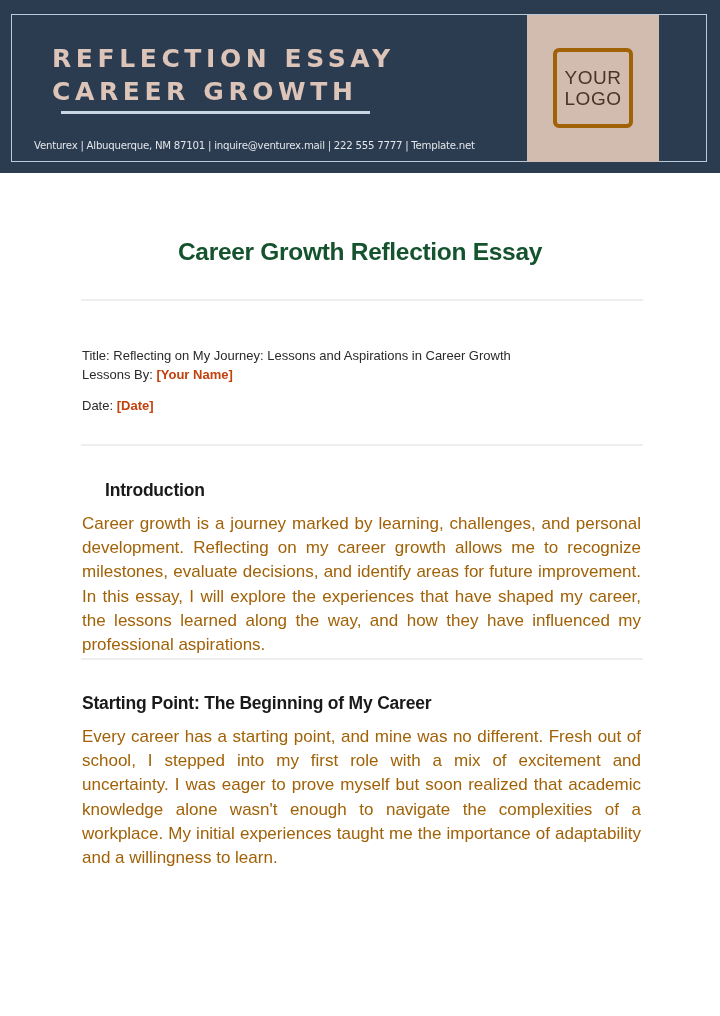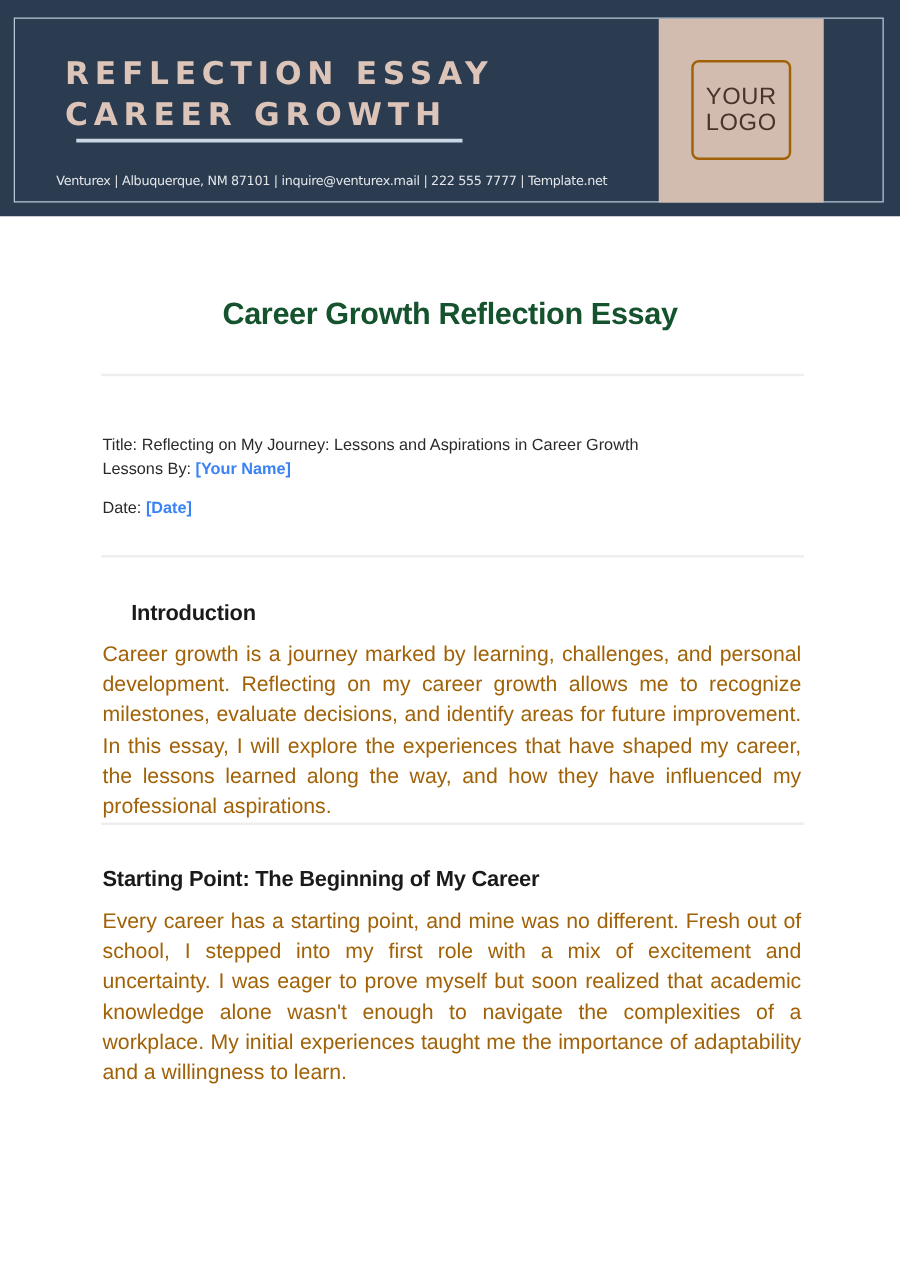--- a/index.html
+++ b/index.html
@@ -1,27 +1,27 @@
 <!DOCTYPE html>
 <html><head>
 <meta charset="utf-8">
 <style>
   html, body { margin:0; padding:0; }
   body { width:720px; height:1016px; background:#ffffff; position:relative; overflow:hidden; font-family:"Liberation Sans", sans-serif; }
   .header { position:absolute; left:0; top:0; width:720px; height:173px; background:#2b3b50; }
   .header-frame { position:absolute; left:11px; top:14px; width:696px; height:148px; border:1px solid #b9c9da; box-sizing:border-box; }
   .logo-panel { position:absolute; left:527px; top:15px; width:132px; height:147px; background:#d2bcb0; }
-  .logo-box { position:absolute; left:26px; top:33px; width:80px; height:80px; border:2px solid #a16207; border-radius:6px; box-sizing:border-box; display:flex; flex-direction:column; align-items:center; justify-content:center; color:#4a332b; font-family:"Liberation Sans", sans-serif; font-size:19px; line-height:21px; letter-spacing:0.5px; }
+  .logo-box { position:absolute; left:26px; top:33px; width:80px; height:80px; border:4px solid #a16207; border-radius:6px; box-sizing:border-box; display:flex; flex-direction:column; align-items:center; justify-content:center; color:#4a332b; font-family:"Liberation Sans", sans-serif; font-size:19px; line-height:21px; letter-spacing:0.5px; }
   .header-title { position:absolute; left:52px; top:42px; color:#dcc4b9; font-family:"DejaVu Sans", sans-serif; font-weight:bold; font-size:25px; line-height:33px; letter-spacing:4.6px; }
   .header-rule { position:absolute; left:61px; top:111px; width:309px; height:3px; background:#c9d6e6; }
-  .header-contact { position:absolute; left:45px; top:140px; color:#e3e6ea; font-family:"DejaVu Sans", sans-serif; font-size:10.2px; letter-spacing:-0.25px; white-space:nowrap; }
+  .header-contact { position:absolute; left:34px; top:140px; color:#e3e6ea; font-family:"DejaVu Sans", sans-serif; font-size:10.2px; letter-spacing:-0.25px; white-space:nowrap; }
   .doc-title { position:absolute; left:0; width:720px; top:238px; text-align:center; font-family:"Liberation Sans", sans-serif; font-weight:bold; font-size:24.5px; color:#14532d; letter-spacing:-0.3px; }
   .divider { position:absolute; left:81px; width:562px; height:2px; background:#eeeeee; }
   .meta { position:absolute; left:82px; font-size:13px; color:#2a2a2a; }
-  .meta b { color:#3b82f6; }
+  .meta b { color:#c2410c; }
   .section-h { position:absolute; left:82px; font-weight:bold; font-size:17.5px; color:#1a1a1a; letter-spacing:-0.2px; }
   .para { position:absolute; left:82px; width:559px; font-size:17px; line-height:24.2px; color:#a16207; text-align:justify; margin:0; }
 </style>
 </head>
 <body>
 
 <div class="header">
   <div class="header-frame"></div>
   <div class="header-title">
     <div>REFLECTION ESSAY</div>

